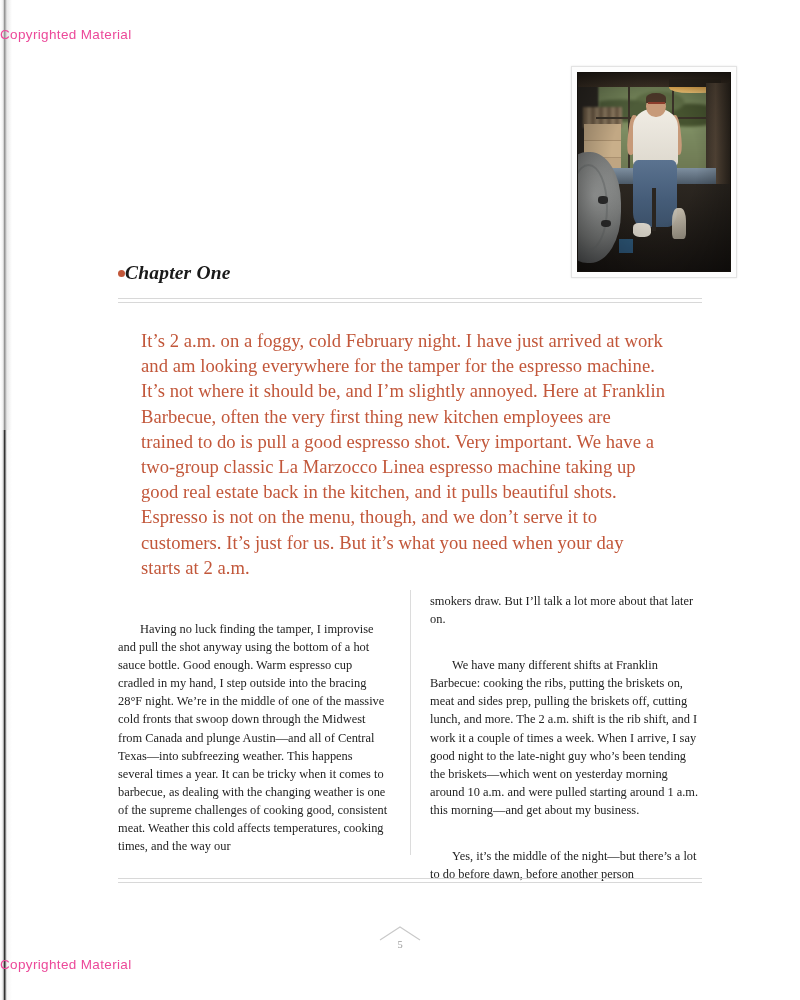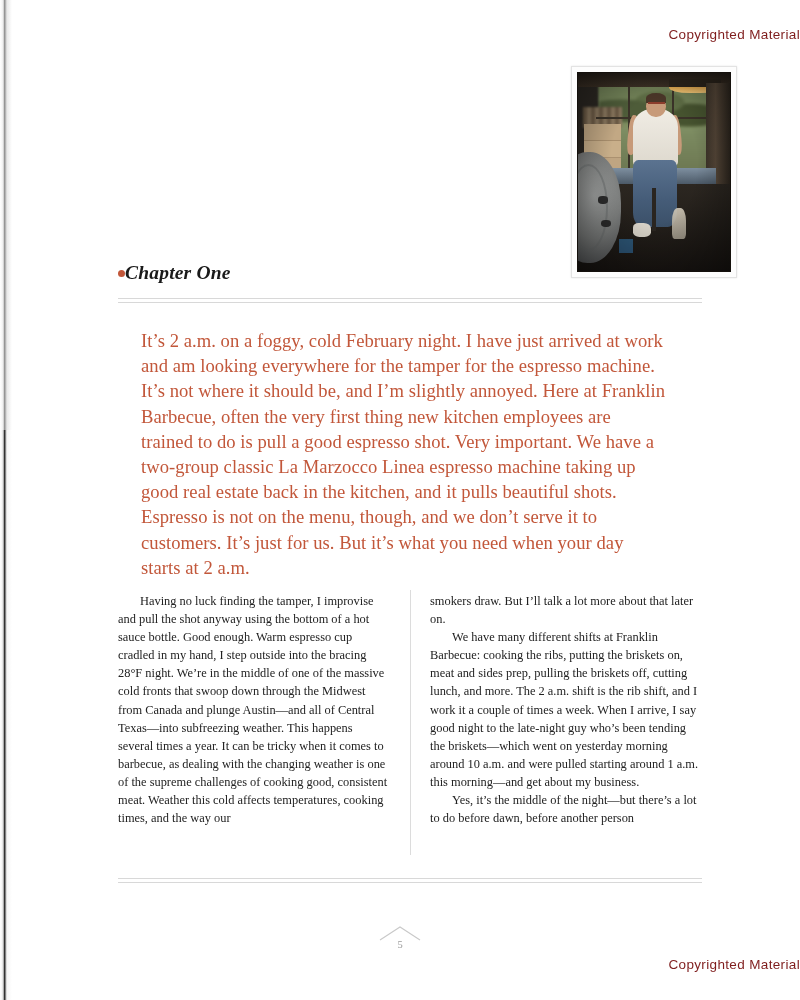--- a/index.html
+++ b/index.html
@@ -51,25 +51,25 @@
     position: absolute;
     left: 0; top: 0;
     width: 800px; height: 1000px;
   }
 
   .running-head,
   .running-foot {
     position: absolute;
     left: 0;
     width: 800px;
-    text-align: right;
+    text-align: left;
     font-family: "Liberation Sans", sans-serif;
     font-size: 13.5px;
     letter-spacing: .35px;
-    color: #7f1d1d;
+    color: #ec4899;
   }
   .running-head { top: 27px; }
   .running-foot { top: 957px; }
 
   
   .photo-frame {
     position: absolute;
     left: 571px;
     top: 66px;
     width: 166px;
@@ -283,21 +283,21 @@
     width: 272px;
     font-family: "Liberation Serif", serif;
     font-size: 12.4px;
     line-height: 18.1px;
     color: #222222;
     text-align: left;
   }
   .col.left  { margin-right: 0; }
   .col.right { margin-left: 40px; }
   .col p { margin: 0; }
-  .col p.indent { text-indent: 22px; }
+  .col p.indent { text-indent: 22px; margin-top: 28px; }
 
   .col-divider {
     position: absolute;
     left: 410px;
     top: 590px;
     width: 1px;
     height: 265px;
     background: #dcdcdc;
   }
 

